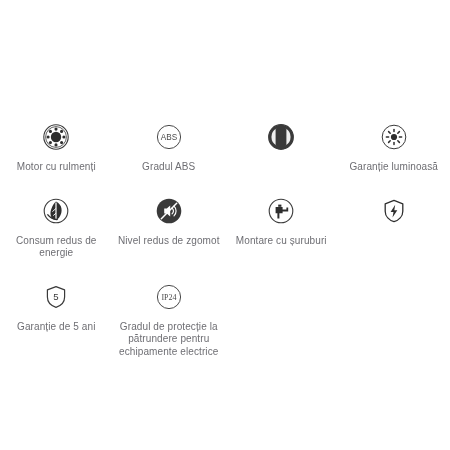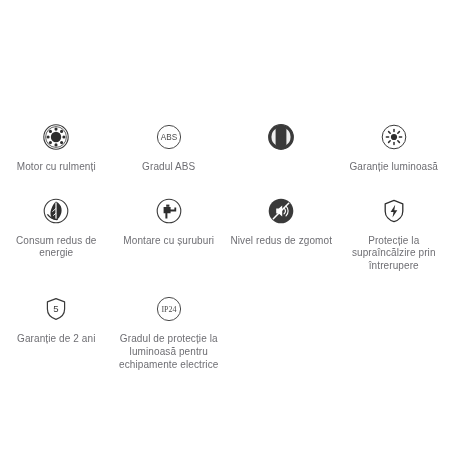--- a/index.html
+++ b/index.html
@@ -140,75 +140,74 @@
           <path d="M13 10.4 L 9.4 13.6 M13 15.2 L 10.2 17.6" stroke="#ffffff" stroke-width="0.9"></path>
           <path d="M4.4 16.4 q4.6 5.6 10.4 5.0" fill="none" stroke="#2e2e2e" stroke-width="1.4"></path>
         </svg>
       </span>
       <div class="feature-label">Consum redus de energie</div>
     </div>
 
     <div class="feature-cell">
       <span class="icon-wrap">
         <svg width="26" height="26" viewBox="0 0 26 26">
-          <circle cx="13" cy="13" r="11.8" fill="none" stroke="#3a3a3a" stroke-width="1.1"></circle>
-          <path d="M7.6 9.0 L 14.6 9.0 L 14.6 11.4 L 18.4 11.4 L 18.4 9.4 L 20.2 9.4 L 20.2 13.6 L 14.6 13.6 L 14.6 15.2 L 11.4 15.2 L 11.4 20.4 L 9.4 20.4 L 9.4 15.2 L 7.6 15.2 Z" fill="#2e2e2e"></path>
-          <rect x="10.2" y="6.6" width="3.2" height="2.2" fill="#2e2e2e"></rect>
-        </svg>
-      </span>
-      <div class="feature-label">Montare cu șuruburi</div>
-    </div>
-
-    <div class="feature-cell">
-      <span class="icon-wrap">
-        <svg width="26" height="26" viewBox="0 0 26 26">
           <circle cx="13" cy="13" r="12.3" fill="#3a3a3a"></circle>
           <path d="M8.2 10.6 L 10.8 10.6 L 14.2 7.4 L 14.2 18.6 L 10.8 15.4 L 8.2 15.4 Z" fill="#ffffff"></path>
           <g fill="none" stroke="#ffffff" stroke-width="1.15" stroke-linecap="round">
             <path d="M16.1 10.2 a 3.6 3.6 0 0 1 0 5.6"></path>
             <path d="M18.0 8.2 a 6.6 6.6 0 0 1 0 9.6"></path>
           </g>
           <line x1="5.3" y1="20.7" x2="20.7" y2="5.3" stroke="#ffffff" stroke-width="1.5" stroke-linecap="round"></line>
         </svg>
       </span>
       <div class="feature-label">Nivel redus de zgomot</div>
     </div>
 
     <div class="feature-cell">
       <span class="icon-wrap">
         <svg width="26" height="26" viewBox="0 0 26 26">
+          <circle cx="13" cy="13" r="11.8" fill="none" stroke="#3a3a3a" stroke-width="1.1"></circle>
+          <path d="M7.6 9.0 L 14.6 9.0 L 14.6 11.4 L 18.4 11.4 L 18.4 9.4 L 20.2 9.4 L 20.2 13.6 L 14.6 13.6 L 14.6 15.2 L 11.4 15.2 L 11.4 20.4 L 9.4 20.4 L 9.4 15.2 L 7.6 15.2 Z" fill="#2e2e2e"></path>
+          <rect x="10.2" y="6.6" width="3.2" height="2.2" fill="#2e2e2e"></rect>
+        </svg>
+      </span>
+      <div class="feature-label">Montare cu șuruburi</div>
+    </div>
+
+    <div class="feature-cell">
+      <span class="icon-wrap">
+        <svg width="26" height="26" viewBox="0 0 26 26">
           <path d="M13 2.4 L 21.8 5.8 L 21.8 13.2 C 21.8 18.4 17.8 22.2 13 23.6 C 8.2 22.2 4.2 18.4 4.2 13.2 L 4.2 5.8 Z" fill="none" stroke="#2e2e2e" stroke-width="1.3" stroke-linejoin="round"></path>
           <path d="M14.2 6.8 L 9.6 13.9 L 12.5 13.9 L 11.5 19.6 L 16.3 12.3 L 13.3 12.3 Z" fill="#2e2e2e"></path>
         </svg>
       </span>
-      <div class="feature-label">Protecție la supraîncălzire prin întrerupere</div>
     </div>
 
   </div>
 
   <div class="feature-row" id="row-3">
 
     <div class="feature-cell">
       <span class="icon-wrap">
         <svg width="26" height="26" viewBox="0 0 26 26">
           <path d="M13 2.6 L 21.6 5.9 L 21.6 13.1 C 21.6 18.2 17.7 21.9 13 23.3 C 8.3 21.9 4.4 18.2 4.4 13.1 L 4.4 5.9 Z" fill="none" stroke="#3a3a3a" stroke-width="1.2" stroke-linejoin="round"></path>
           <text x="13" y="16.3" text-anchor="middle" font-family="Liberation Sans, sans-serif" font-size="9.6" fill="#3a3a3a">5</text>
         </svg>
       </span>
-      <div class="feature-label">Garanție de 2 ani</div>
+      <div class="feature-label">Garanție de 5 ani</div>
     </div>
 
     <div class="feature-cell">
       <span class="icon-wrap">
         <svg width="26" height="26" viewBox="0 0 26 26">
           <circle cx="13" cy="13" r="11.6" fill="none" stroke="#4a4a4a" stroke-width="1"></circle>
           <text x="13" y="16" text-anchor="middle" font-family="Liberation Serif, serif" font-size="8" fill="#4a4a4a">IP24</text>
         </svg>
       </span>
-      <div class="feature-label">Gradul de protecție la luminoasă pentru echipamente electrice</div>
+      <div class="feature-label">Gradul de protecție la pătrundere pentru echipamente electrice</div>
     </div>
 
     <div class="feature-cell"></div>
     <div class="feature-cell"></div>
 
   </div>
 
 </div>
 
 </body></html>

